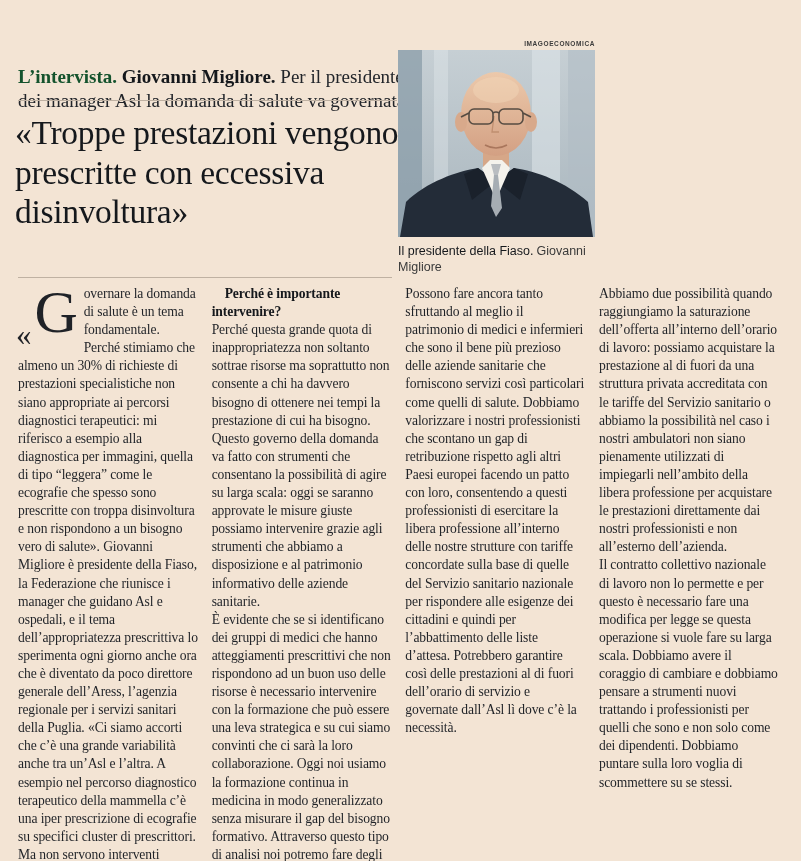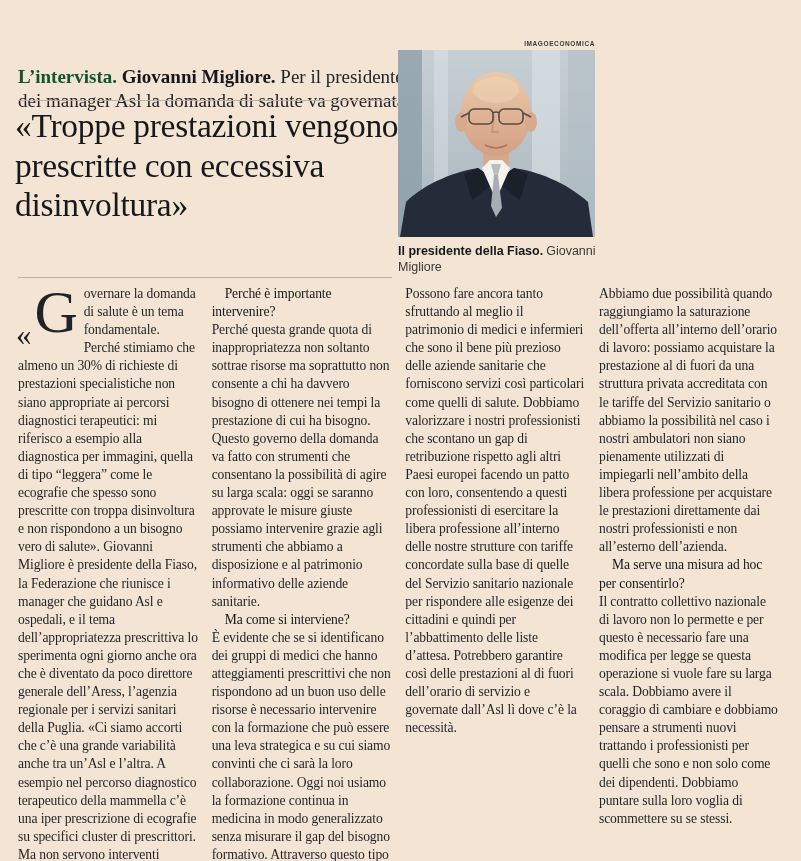--- a/index.html
+++ b/index.html
@@ -10,41 +10,41 @@
   
   .kicker{position:absolute;left:18px;top:46px;width:392px;font-size:19px;line-height:24px;}
   .kicker .k-label{font-weight:700;color:#14532d;}
   .kicker .k-person{font-weight:700;color:#15181c;}
   .kicker .k-rest{color:#22252a;}
   .rule{position:absolute;height:1px;background:#bfb1a2;}
   .rule-kicker{left:18px;top:100px;width:379px;}
   .rule-cols{left:18px;top:277px;width:374px;}
   
   .headline{
-    position:absolute;left:15px;top:106px;width:392px;
+    position:absolute;left:15px;top:113px;width:392px;
     font-size:33.5px;line-height:39.5px;letter-spacing:-0.3px;color:#15181c;font-weight:500;
   }
   
   .credit{
     position:absolute;left:398px;top:40px;width:197px;text-align:right;
     font-family:"Liberation Sans","DejaVu Sans",sans-serif;
     font-size:6.5px;font-weight:700;letter-spacing:0.6px;color:#3c3c3c;
   }
   .photo{position:absolute;left:398px;top:50px;width:197px;height:187px;}
   .caption{
     position:absolute;left:398px;top:243px;width:235px;
     font-family:"Liberation Sans","DejaVu Sans",sans-serif;
     font-size:12.5px;line-height:16px;color:#3a3a3a;
   }
-  .caption .cap-lead{font-weight:700;color:#15181c;margin-right:3px;}
+  .caption .cap-lead{font-weight:400;color:#15181c;margin-right:3px;}
   
   .columns{position:absolute;left:18px;top:285px;width:761px;display:flex;justify-content:space-between;}
   .col{width:180px;font-size:13.6px;line-height:18.1px;letter-spacing:-0.1px;color:#1f2227;}
   .col p{margin:0;}
-  .col .question{font-weight:400;text-indent:13px;color:#15181c;}
+  .col .question{font-weight:700;text-indent:13px;color:#15181c;}
   .lead-float{float:left;height:55px;margin:2px 6px 0 -2px;white-space:nowrap;}
   .lead-quote{font-size:31px;line-height:1;position:relative;top:13px;margin-right:3px;}
   .dropcap{font-size:60px;line-height:50px;font-weight:400;}
 </style>
 </head>
 <body>
 
 <div class="page">
 
   <p class="kicker"><span class="k-label">L’intervista.</span>
@@ -101,26 +101,24 @@
 
   <div class="rule rule-cols"></div>
 
   <div class="columns">
     <div class="col">
         <p class="para opening"><span class="lead-float"><span class="lead-quote">«</span><span class="dropcap">G</span></span>overnare la domanda di salute è un tema fondamentale. Perché stimiamo che almeno un 30% di richieste di prestazioni specialistiche non siano appropriate ai percorsi diagnostici terapeutici: mi riferisco a esempio alla diagnostica per immagini, quella di tipo “leggera” come le ecografie che spesso sono prescritte con troppa disinvoltura e non rispondono a un bisogno vero di salute». Giovanni Migliore è presidente della Fiaso, la Federazione che riunisce i manager che guidano Asl e ospedali, e il tema dell’appropriatezza prescrittiva lo sperimenta ogni giorno anche ora che è diventato da poco direttore generale dell’Aress, l’agenzia regionale per i servizi sanitari della Puglia. «Ci siamo accorti che c’è una grande variabilità anche tra un’Asl e l’altra. A esempio nel percorso diagnostico terapeutico della mammella c’è una iper prescrizione di ecografie su specifici cluster di prescrittori. Ma non servono interventi sanzionatori, serve più formazione mirata».</p>
       </div>
     <div class="col">
         <p class="question">Perché è importante intervenire?</p>
         <p class="answer">Perché questa grande quota di inappropriatezza non soltanto sottrae risorse ma soprattutto non consente a chi ha davvero bisogno di ottenere nei tempi la prestazione di cui ha bisogno. Questo governo della domanda va fatto con strumenti che consentano la possibilità di agire su larga scala: oggi se saranno approvate le misure giuste possiamo intervenire grazie agli strumenti che abbiamo a disposizione e al patrimonio informativo delle aziende sanitarie.</p>
-        <p class="question">Ma come si interviene?</p>
         <p class="answer">È evidente che se si identificano dei gruppi di medici che hanno atteggiamenti prescrittivi che non rispondono ad un buon uso delle risorse è necessario intervenire con la formazione che può essere una leva strategica e su cui siamo convinti che ci sarà la loro collaborazione. Oggi noi usiamo la formazione continua in medicina in modo generalizzato senza misurare il gap del bisogno formativo. Attraverso questo tipo di analisi noi potremo fare degli interventi mirati ed efficaci sui bisogni formativi dei professionisti su specifici percorsi diagnostici terapeutici.</p>
       </div>
     <div class="col">
         <p class="answer">Possono fare ancora tanto sfruttando al meglio il patrimonio di medici e infermieri che sono il bene più prezioso delle aziende sanitarie che forniscono servizi così particolari come quelli di salute. Dobbiamo valorizzare i nostri professionisti che scontano un gap di retribuzione rispetto agli altri Paesi europei facendo un patto con loro, consentendo a questi professionisti di esercitare la libera professione all’interno delle nostre strutture con tariffe concordate sulla base di quelle del Servizio sanitario nazionale per rispondere alle esigenze dei cittadini e quindi per l’abbattimento delle liste d’attesa. Potrebbero garantire così delle prestazioni al di fuori dell’orario di servizio e governate dall’Asl lì dove c’è la necessità.</p>
       </div>
     <div class="col">
         <p class="answer">Abbiamo due possibilità quando raggiungiamo la saturazione dell’offerta all’interno dell’orario di lavoro: possiamo acquistare la prestazione al di fuori da una struttura privata accreditata con le tariffe del Servizio sanitario o abbiamo la possibilità nel caso i nostri ambulatori non siano pienamente utilizzati di impiegarli nell’ambito della libera professione per acquistare le prestazioni direttamente dai nostri professionisti e non all’esterno dell’azienda.</p>
-        <p class="question">Ma serve una misura ad hoc per consentirlo?</p>
         <p class="answer">Il contratto collettivo nazionale di lavoro non lo permette e per questo è necessario fare una modifica per legge se questa operazione si vuole fare su larga scala. Dobbiamo avere il coraggio di cambiare e dobbiamo pensare a strumenti nuovi trattando i professionisti per quelli che sono e non solo come dei dipendenti. Dobbiamo puntare sulla loro voglia di scommettere su se stessi.</p>
       </div>
   </div>
 
 </div>
 
 </body></html>

